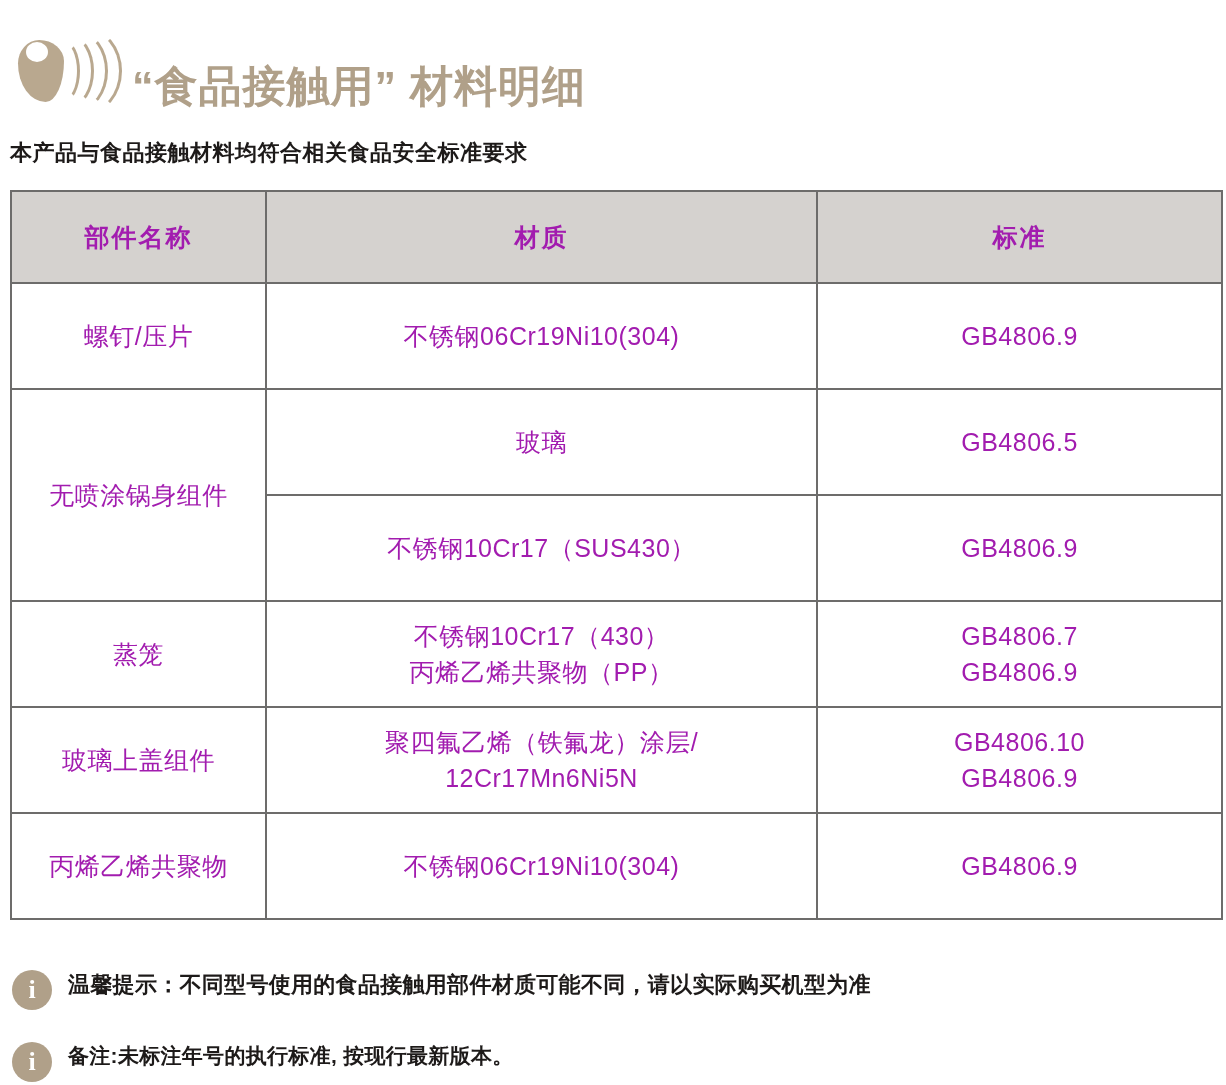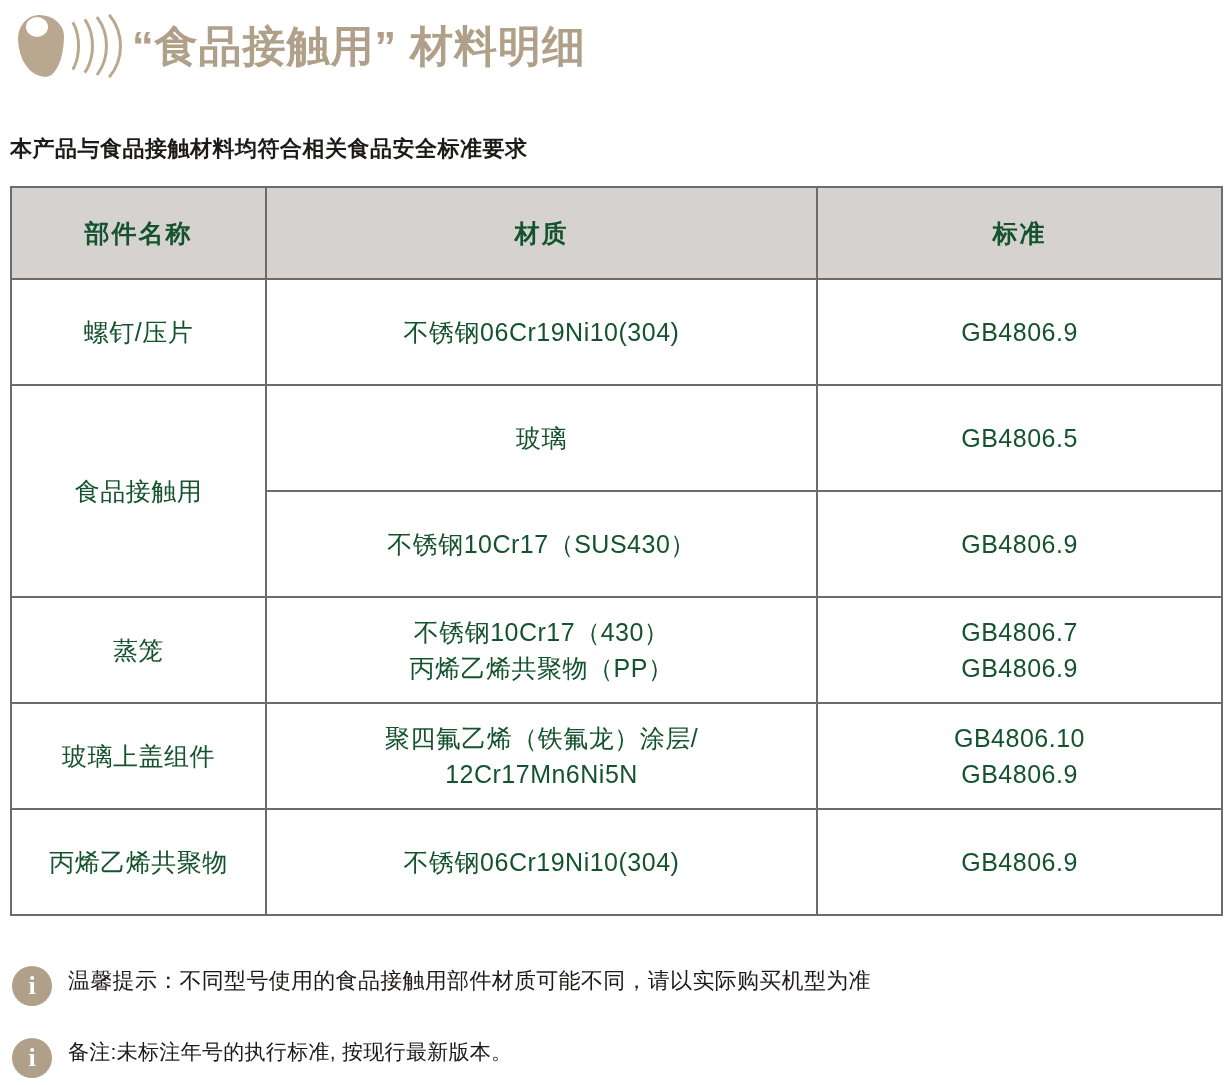--- a/index.html
+++ b/index.html
@@ -16,23 +16,24 @@
     overflow: hidden;
   }
   .page {
     padding: 0 8px;
     box-sizing: border-box;
   }
 
   
   .header {
     display: flex;
-    align-items: center;
+    align-items: flex-end;
     height: 92px;
     padding-left: 4px;
+    margin-top: 16px;
   }
   .logo-mark {
     position: relative;
     width: 118px;
     height: 74px;
     flex: 0 0 auto;
   }
   .logo-mark .blob {
     position: absolute;
     left: 6px;
@@ -75,38 +76,38 @@
     line-height: 1;
     margin-left: 2px;
     white-space: nowrap;
   }
 
   
   .subtitle {
     font-size: 22px;
     font-weight: bold;
     color: #1d1a19;
-    margin: 42px 0 22px 2px;
+    margin: 30px 0 22px 2px;
     letter-spacing: 0.5px;
   }
 
   
   table.material-table {
     border-collapse: collapse;
     width: 1211px;
     margin-left: 2px;
     table-layout: fixed;
   }
   table.material-table th,
   table.material-table td {
     border: 2px solid #6d6c6b;
     text-align: center;
     vertical-align: middle;
     font-size: 25px;
-    color: #14532d;
+    color: #a21caf;
     font-weight: normal;
     padding: 6px 4px;
     letter-spacing: 0.5px;
   }
   table.material-table thead th {
     background: #d5d2cf;
     font-weight: bold;
     height: 78px;
     font-size: 25px;
     letter-spacing: 2px;
@@ -139,21 +140,21 @@
     font-family: "Liberation Serif", "DejaVu Serif", serif;
     font-weight: bold;
     font-size: 26px;
     line-height: 40px;
     text-align: center;
     margin-right: 16px;
     margin-top: 2px;
   }
   .note .text {
     font-size: 22px;
-    font-weight: normal;
+    font-weight: bold;
     color: #1d1a19;
     line-height: 1.55;
     letter-spacing: 0.3px;
   }
   .note .text .line2 {
     font-size: 21px;
   }
 </style>
 </head>
 <body>
@@ -188,21 +189,21 @@
     </thead>
     <tbody>
 
       <tr>
         <td class="cell">螺钉/压片</td>
         <td class="cell">不锈钢06Cr19Ni10(304)</td>
         <td class="cell">GB4806.9</td>
       </tr>
 
       <tr>
-        <td class="cell" rowspan="2">食品接触用</td>
+        <td class="cell" rowspan="2">无喷涂锅身组件</td>
         <td class="cell">玻璃</td>
         <td class="cell">GB4806.5</td>
       </tr>
       <tr>
         <td class="cell">不锈钢10Cr17（SUS430）</td>
         <td class="cell">GB4806.9</td>
       </tr>
 
       <tr>
         <td class="tall">蒸笼</td>

